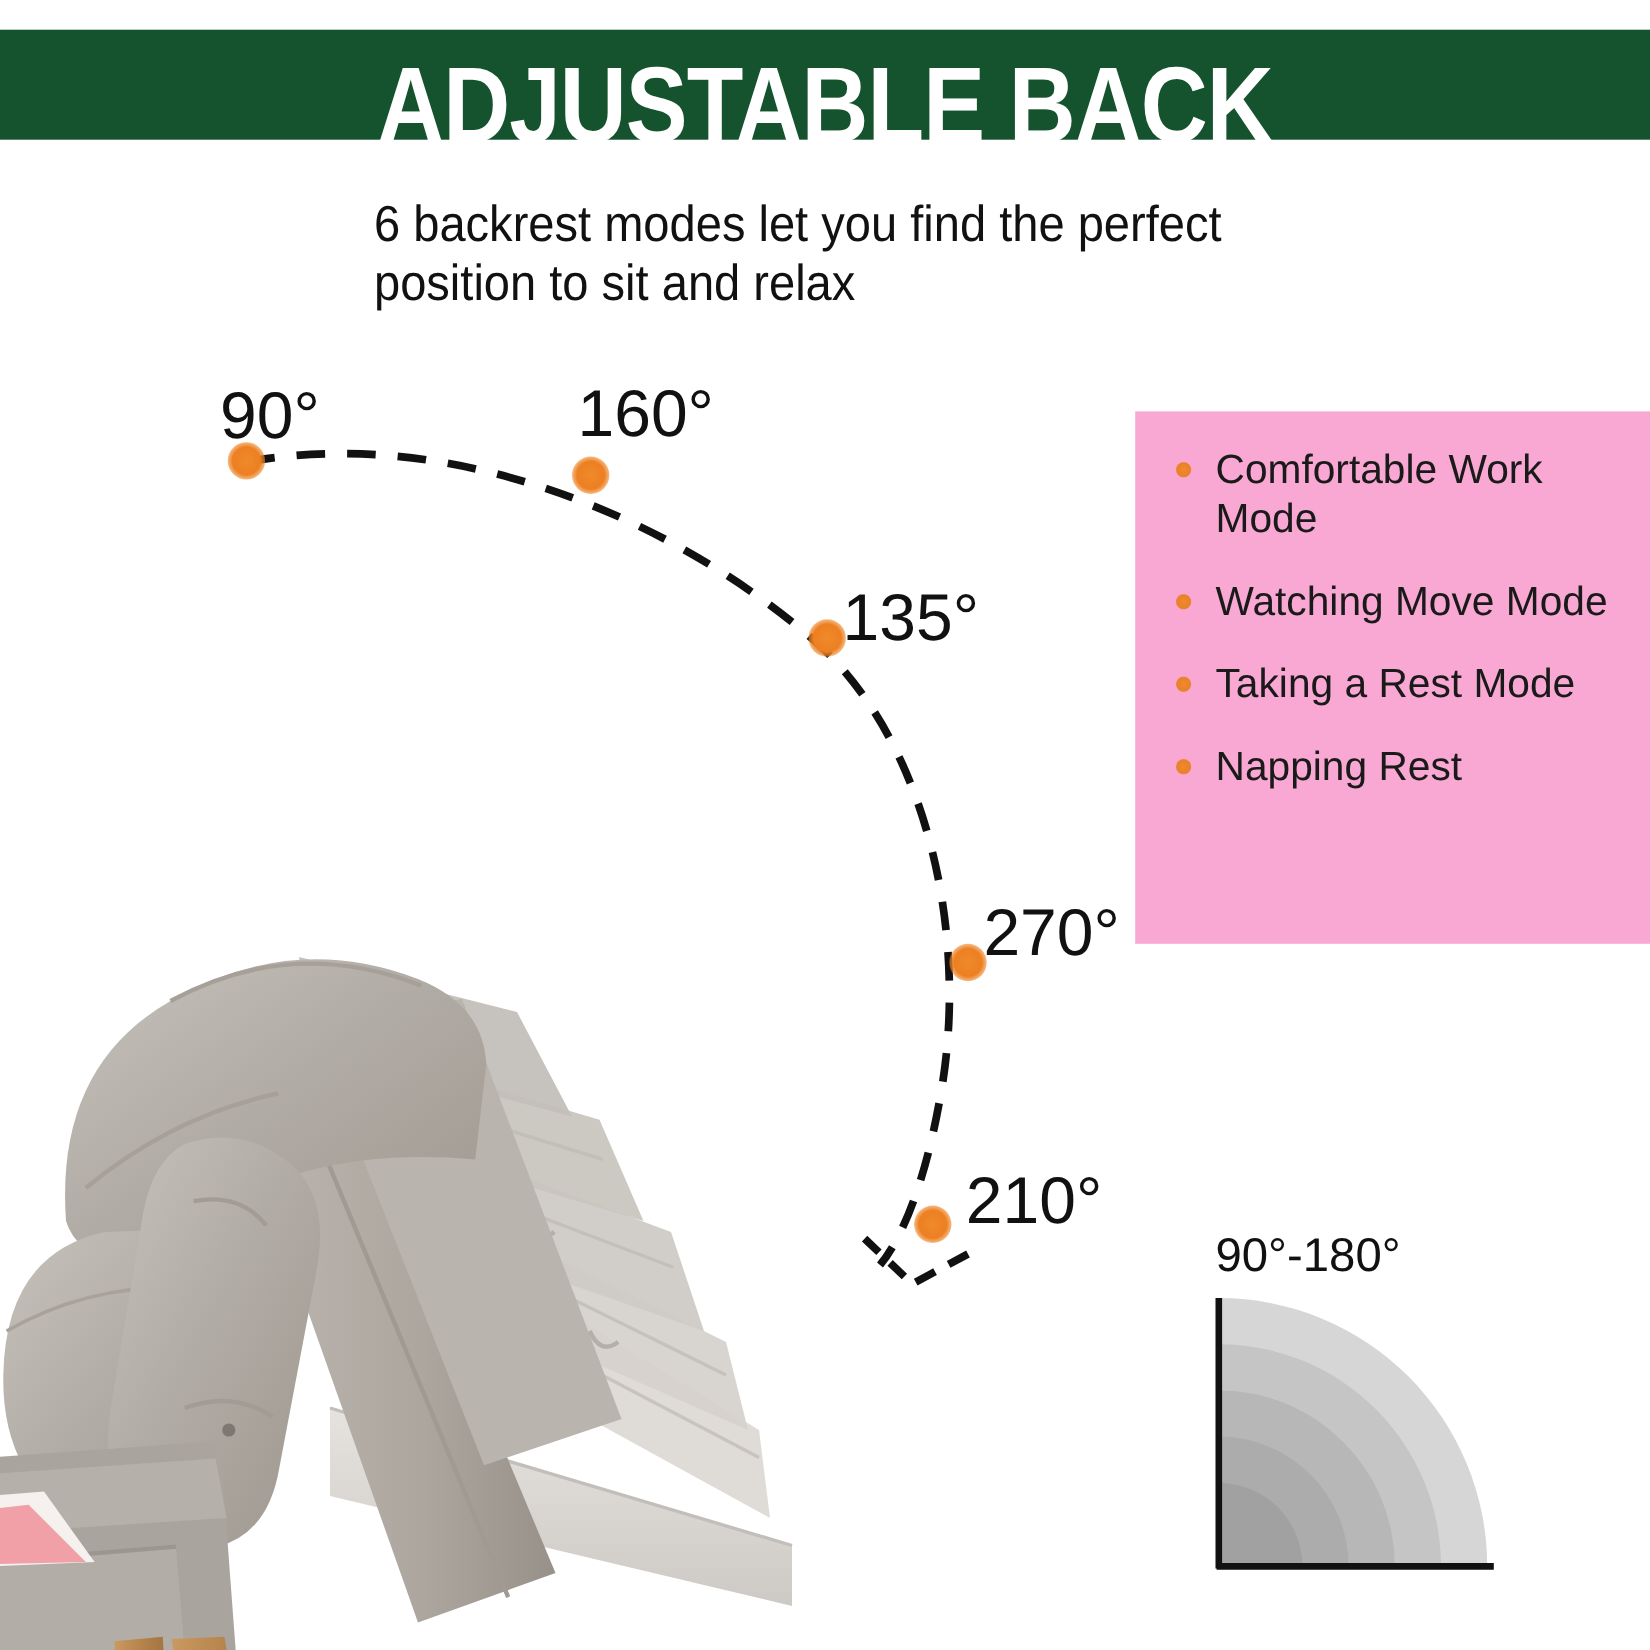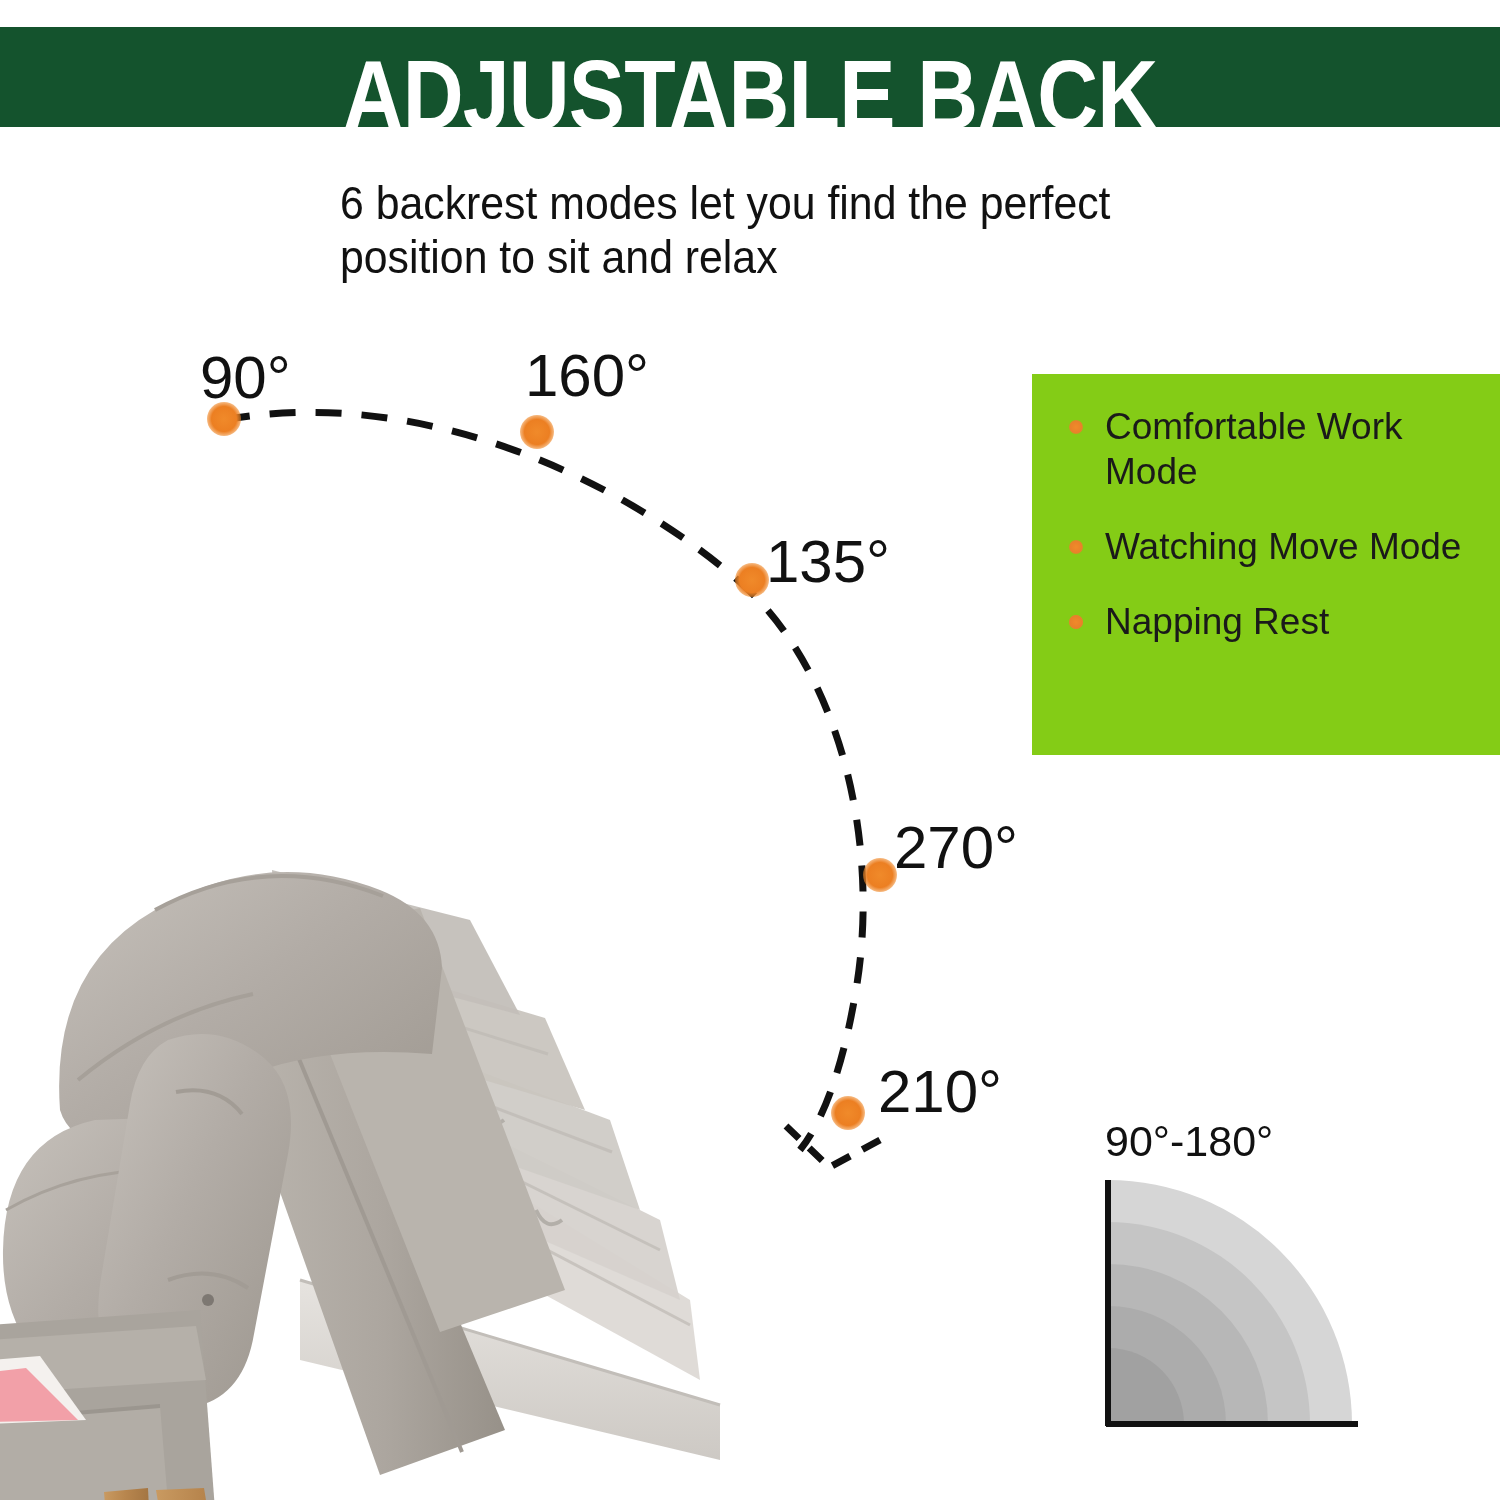--- a/index.html
+++ b/index.html
@@ -95,22 +95,22 @@
     border-radius: 50%;
     background: radial-gradient(circle at 50% 50%, #f08a2a 0%, #ec7f22 52%, rgba(240,138,42,0.55) 72%, rgba(240,138,42,0.0) 100%);
   }
 
   
   #feature-panel {
     position: absolute;
     left: 1032px;
     top: 374px;
     width: 468px;
-    height: 381px;
-    background: #84cc16;
+    height: 484px;
+    background: #f9a8d4;
   }
   #feature-list {
     position: absolute;
     left: 37px;
     top: 30px;
     width: 420px;
   }
   .feature-item {
     position: relative;
     padding-left: 36px;
@@ -304,20 +304,21 @@
       </div>
 
 
       <div class="feature-item">
         <span class="feature-bullet"></span>
         <span>Watching Move Mode</span>
       </div>
 
       <div class="feature-item">
         <span class="feature-bullet"></span>
+        <span>Taking a Rest Mode</span>
       </div>
 
       <div class="feature-item">
         <span class="feature-bullet"></span>
         <span>Napping Rest</span>
       </div>
 
     </div>
   </div>
 

